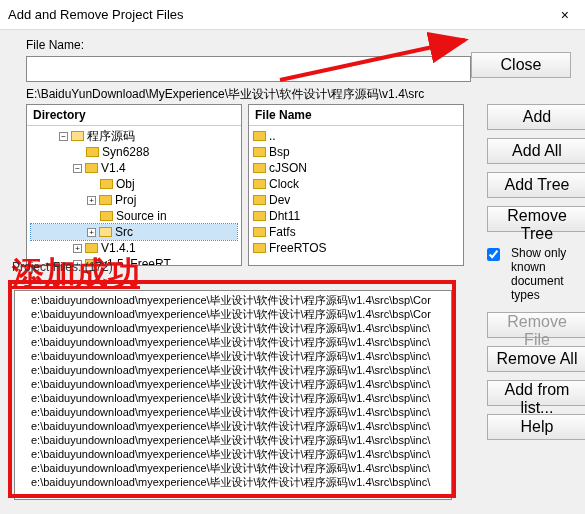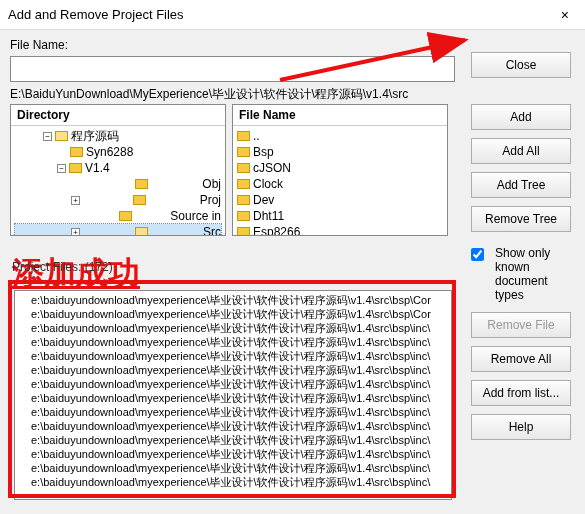--- a/index.html
+++ b/index.html
@@ -1,43 +1,43 @@
 <!DOCTYPE html>
 <html><head>
 <meta charset="utf-8">
 <style>
 * { box-sizing: border-box; margin: 0; padding: 0; }
 body { font-family: "Microsoft YaHei", Tahoma, sans-serif; font-size: 12px; background: #f0f0f0; width: 585px; height: 514px; overflow: hidden; position: relative; }
 .titlebar { background: #fff; height: 30px; display: flex; align-items: center; padding: 8px 8px; border-bottom: 1px solid #ddd; }
 .titlebar .title { flex: 1; font-size: 13px; }
 .titlebar .close { font-size: 14px; padding: 0 8px; cursor: pointer; }
-.content { padding: 8px 10px; }
+.content { padding: 8px 26px; }
 .filename-row { margin-bottom: 4px; }
 .filename-input { width: 445px; height: 26px; border: 1px solid #888; background: #fff; padding: 2px 4px; margin-bottom: 4px; }
 .path-label { font-size: 12px; margin-bottom: 1px; display: block; width: 445px; overflow: hidden; white-space: nowrap; }
 .main-row { display: flex; gap: 6px; }
 .left-col { flex: 0 0 455px; }
 .right-col { flex: 0 0 100px; display: flex; flex-direction: column; align-items: stretch; justify-content: center; }
 .panes { display: flex; gap: 6px; margin-bottom: 6px; }
-.pane { border: 1px solid #888; background: #fff; height: 132px; overflow: hidden; }
+.pane { border: 1px solid #888; background: #fff; height: 162px; overflow: hidden; }
 .pane.dir { width: 216px; }
 .pane.files { width: 216px; }
 .pane-header { font-size: 12px; padding: 3px 6px; border-bottom: 1px solid #ccc; background: #fff; font-weight: bold; }
 .tree { padding: 2px 4px; font-size: 12px; line-height: 16px; }
 .tree-item { display: flex; align-items: center; white-space: nowrap; }
 .indent2 { padding-left: 28px; }
 .indent3 { padding-left: 42px; }
-.indent4 { padding-left: 56px; justify-content: space-between; }
+.indent4 { padding-left: 56px; }
 .exp { display: inline-block; width: 9px; height: 9px; border: 1px solid #888; font-size: 8px; line-height: 7px; text-align: center; margin-right: 3px; background: #fff; }
 .folder { display: inline-block; width: 13px; height: 10px; background: #f5c842; border: 1px solid #c99a00; margin-right: 3px; }
 .folder.open { background: #fce08b; }
 .selected { background: #cce4f7; outline: 1px dotted #4a90d9; }
 .file-list { padding: 2px 4px; font-size: 12px; line-height: 16px; }
 .file-item { display: flex; align-items: center; white-space: nowrap; }
-.btn { height: 26px; min-width: 100px; background: linear-gradient(#fdfdfd,#e8e8e8); border: 1px solid #acacac; font-size: 12px; cursor: pointer; margin-bottom: 8px; padding: 0 6px; }
+.btn { height: 26px; min-width: 100px; background: linear-gradient(#fdfdfd,#e8e8e8); border: 1px solid #acacac; font-size: 16px; cursor: pointer; margin-bottom: 8px; padding: 0 6px; }
 .btn.disabled { color: #999; }
 .btn.close-btn { position: absolute; right: 14px; top: 52px; width: 100px; }
 .checkbox-row { display: flex; align-items: flex-start; gap: 11px; margin: 6px 0 10px 0; font-size: 12px; }
 .checkbox-row input { margin-top: 2px; }
 .project-files { border: 1px solid #888; background: #fff; width: 438px; height: 210px; overflow: hidden; padding: 2px 4px; font-size: 11px; line-height: 14px; }
 .project-files .pf-line { white-space: nowrap; overflow: hidden; }
 .red-box { position: absolute; border: 4px solid #e81010; pointer-events: none; }
 .red-box.main { left: 8px; top: 280px; width: 448px; height: 218px; }
 .arrow { position: absolute; pointer-events: none; }
 .overlay-text { position: absolute; left: 12px; top: 252px; color: #e81010; font-size: 32px; font-weight: bold; font-family: "SimHei","Microsoft YaHei",sans-serif; pointer-events: none; text-decoration: underline; }
@@ -131,24 +131,20 @@
                 <span class="folder"></span>
                 <span>Clock</span>
               </div>
               <div class="file-item">
                 <span class="folder"></span>
                 <span>Dev</span>
               </div>
               <div class="file-item">
                 <span class="folder"></span>
                 <span>Dht11</span>
-              </div>
-              <div class="file-item">
-                <span class="folder"></span>
-                <span>Esp8266</span>
               </div>
               <div class="file-item">
                 <span class="folder"></span>
                 <span>Fatfs</span>
               </div>
               <div class="file-item">
                 <span class="folder"></span>
                 <span>FreeRTOS</span>
               </div>
             </div>

